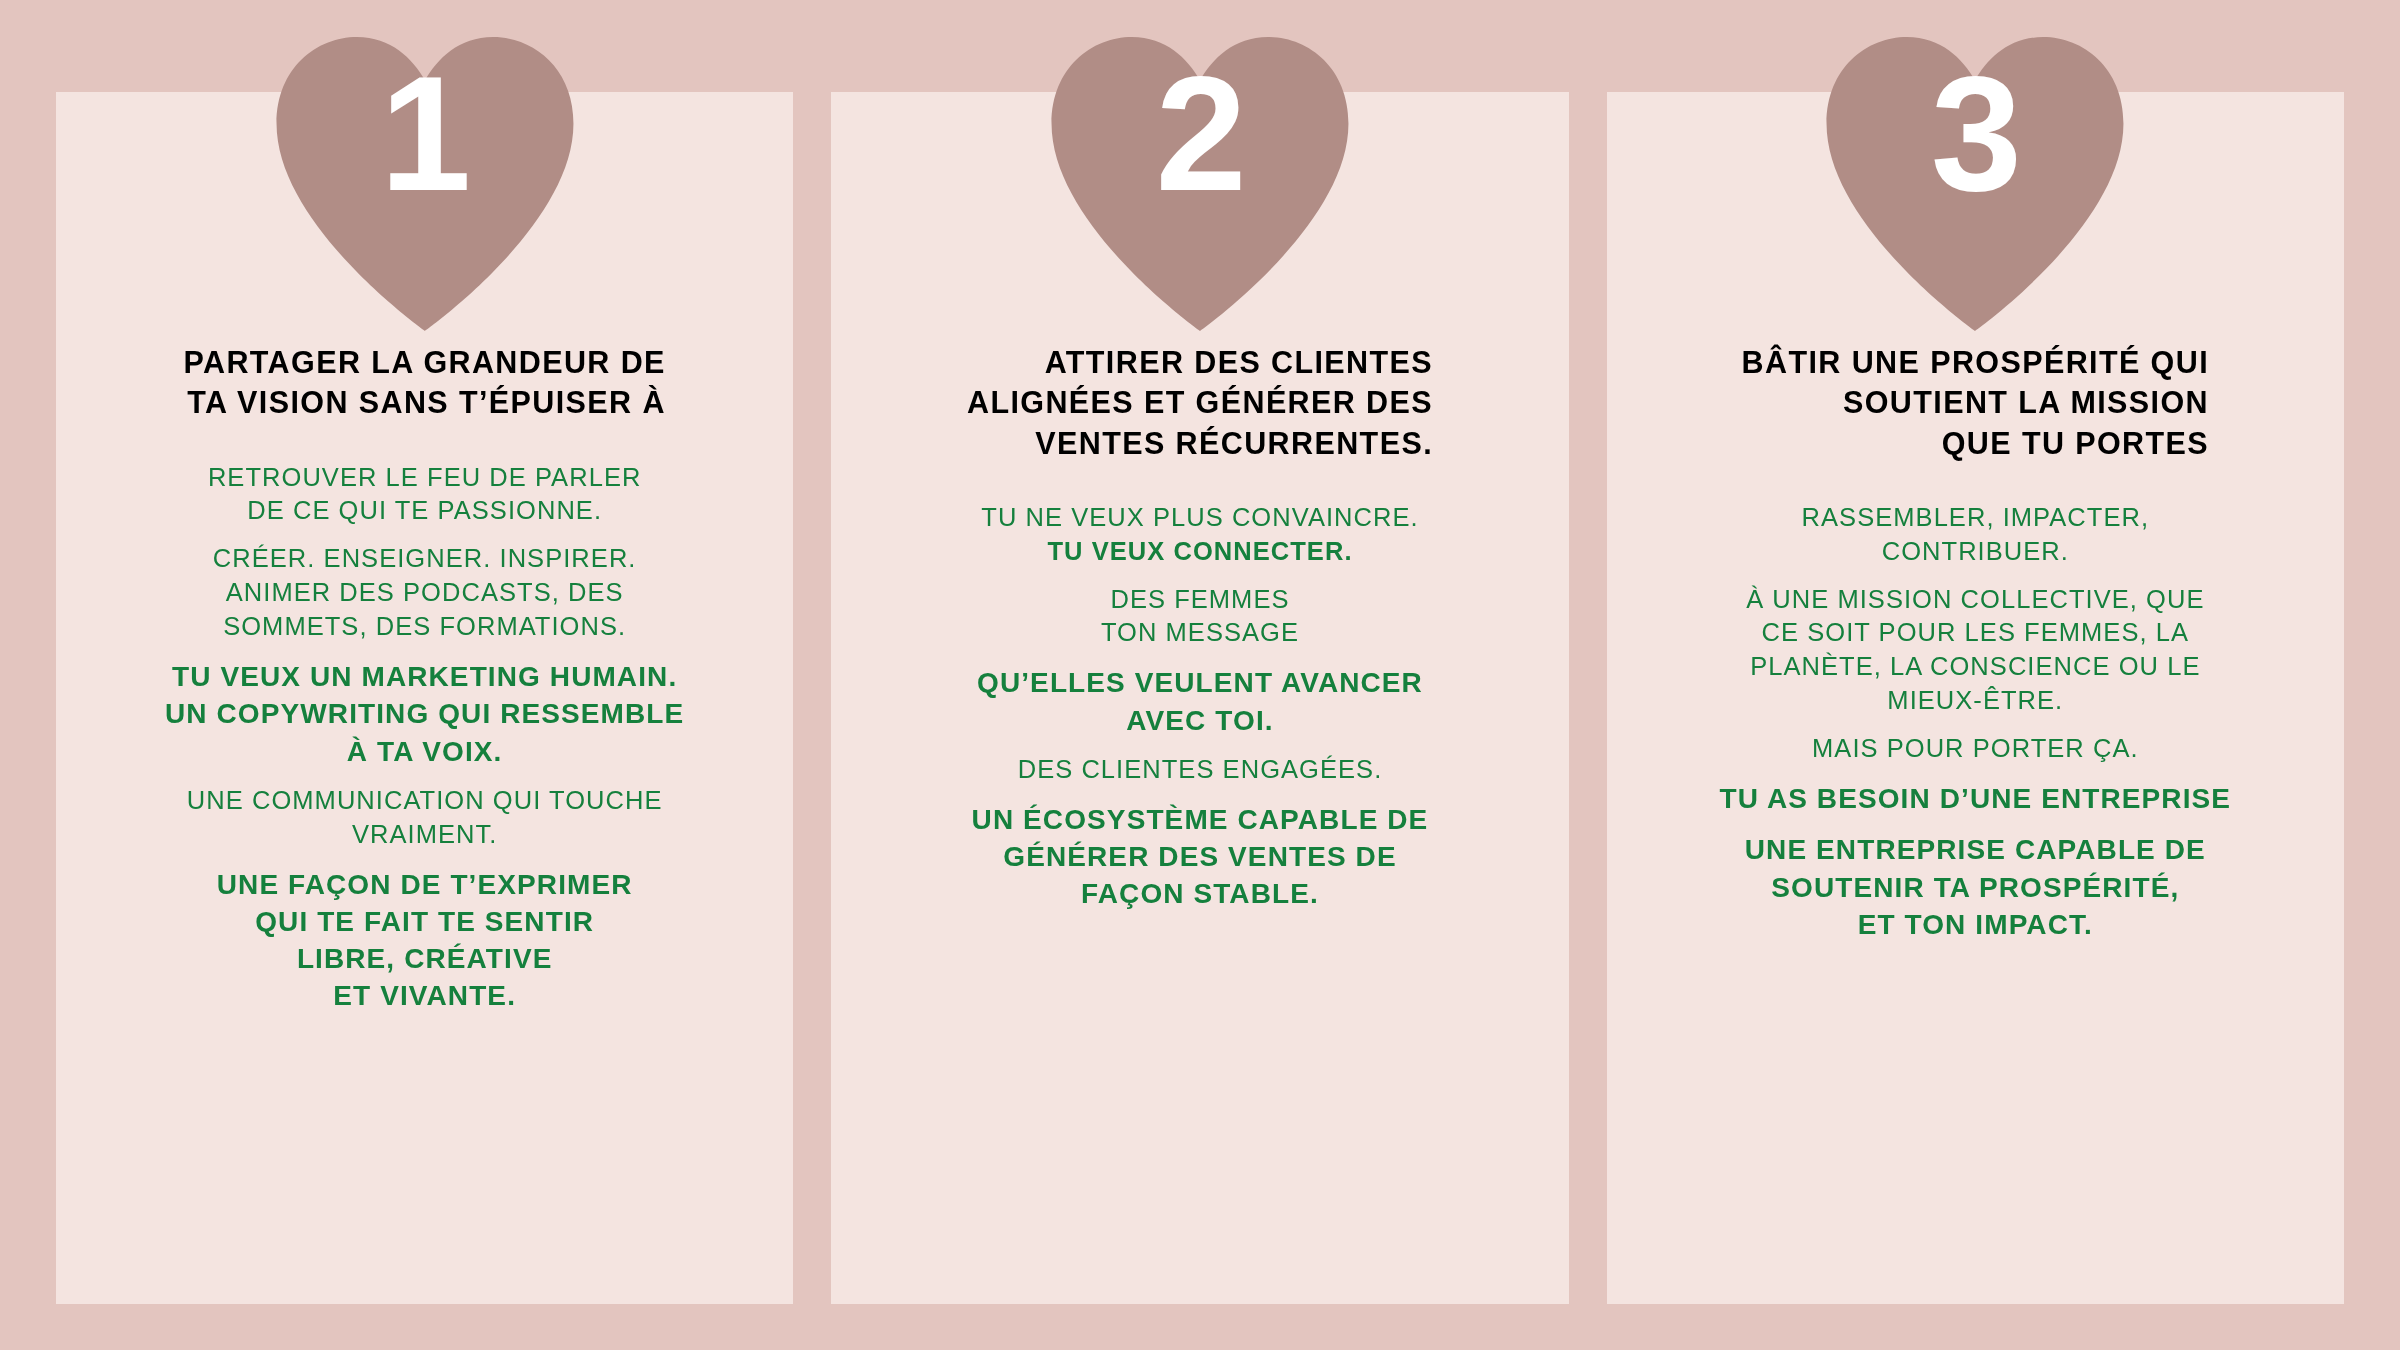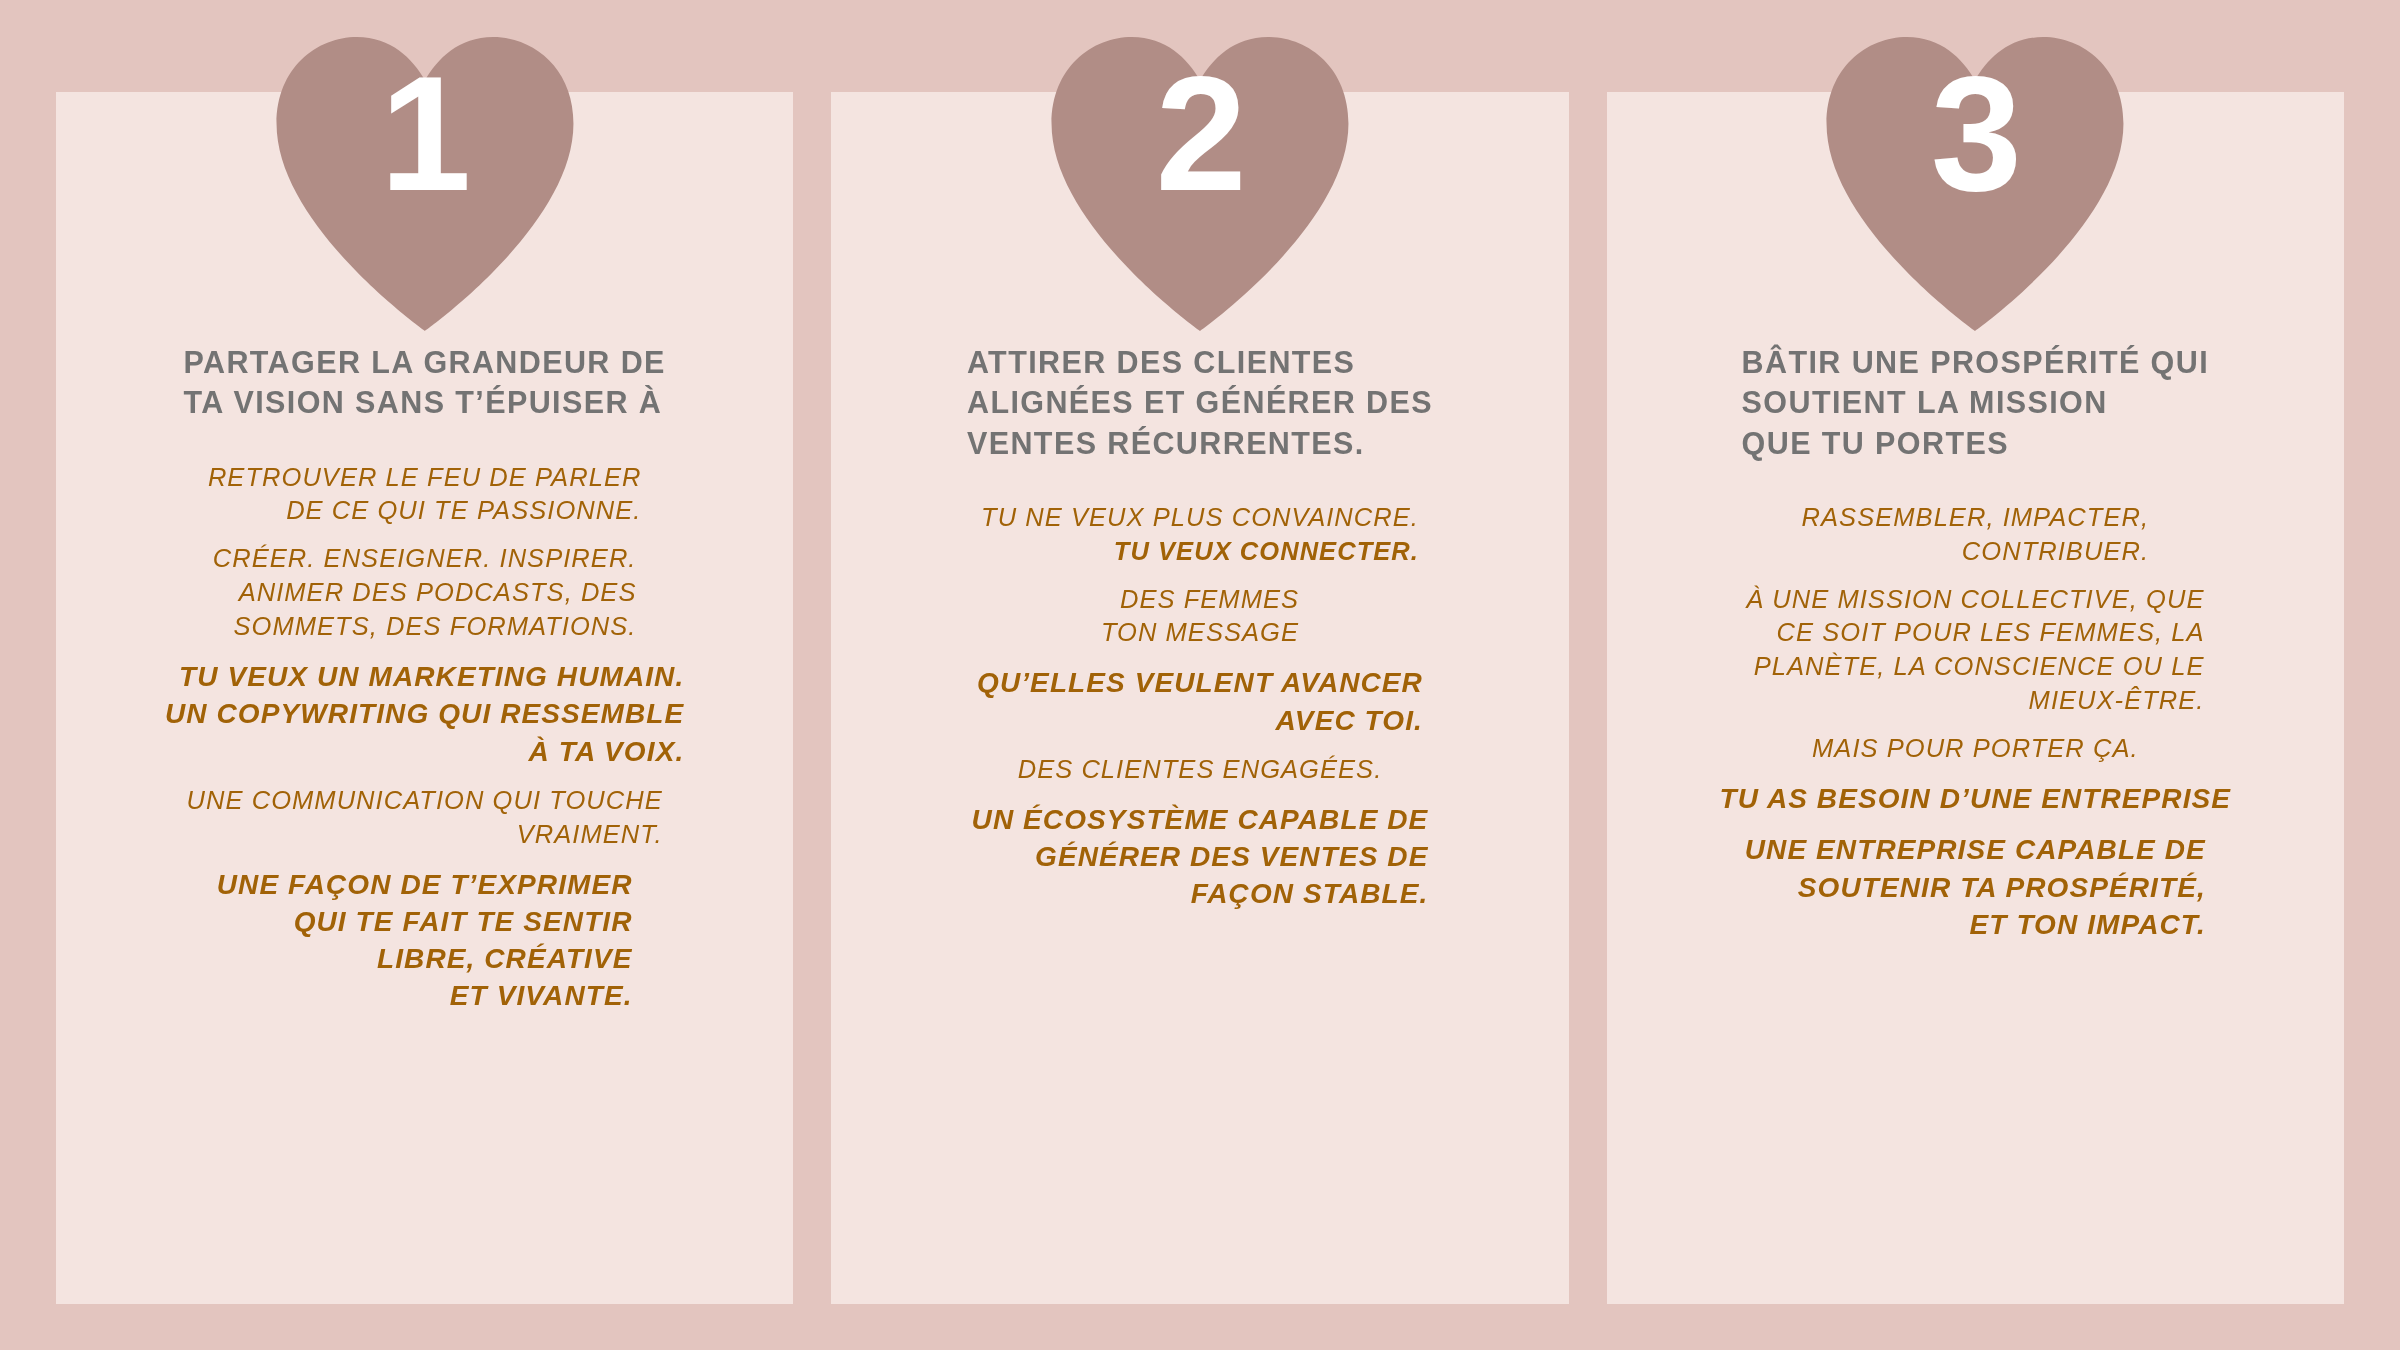--- a/index.html
+++ b/index.html
@@ -69,39 +69,38 @@
     justify-content: center;
     padding-top: 18px;
     color: #ffffff;
     font-size: 164px;
     font-weight: bold;
     line-height: 1;
     letter-spacing: -2px;
   }
 
   .col-heading {
-    color: #737373;
+    color: #000000;
     font-size: 30.5px;
     font-weight: bold;
     line-height: 1.32;
     letter-spacing: 1.4px;
-    text-align: left;
+    text-align: right;
     text-transform: uppercase;
     max-width: 640px;
   }
 
   .block {
-    color: #a16207;
+    color: #15803d;
     font-size: 25.5px;
     line-height: 1.33;
     letter-spacing: 1.05px;
-    text-align: right;
+    text-align: center;
     text-transform: uppercase;
     max-width: 660px;
-    font-style: italic;
   }
 
   .block.spaced { margin-top: 14px; }
 
   .block.bold { font-weight: bold; font-size: 28px; letter-spacing: 1.1px; }
 
   .line { display: block; }
   .line.bold { font-weight: bold; }
 
   .first-gap { margin-top: 38px; }

